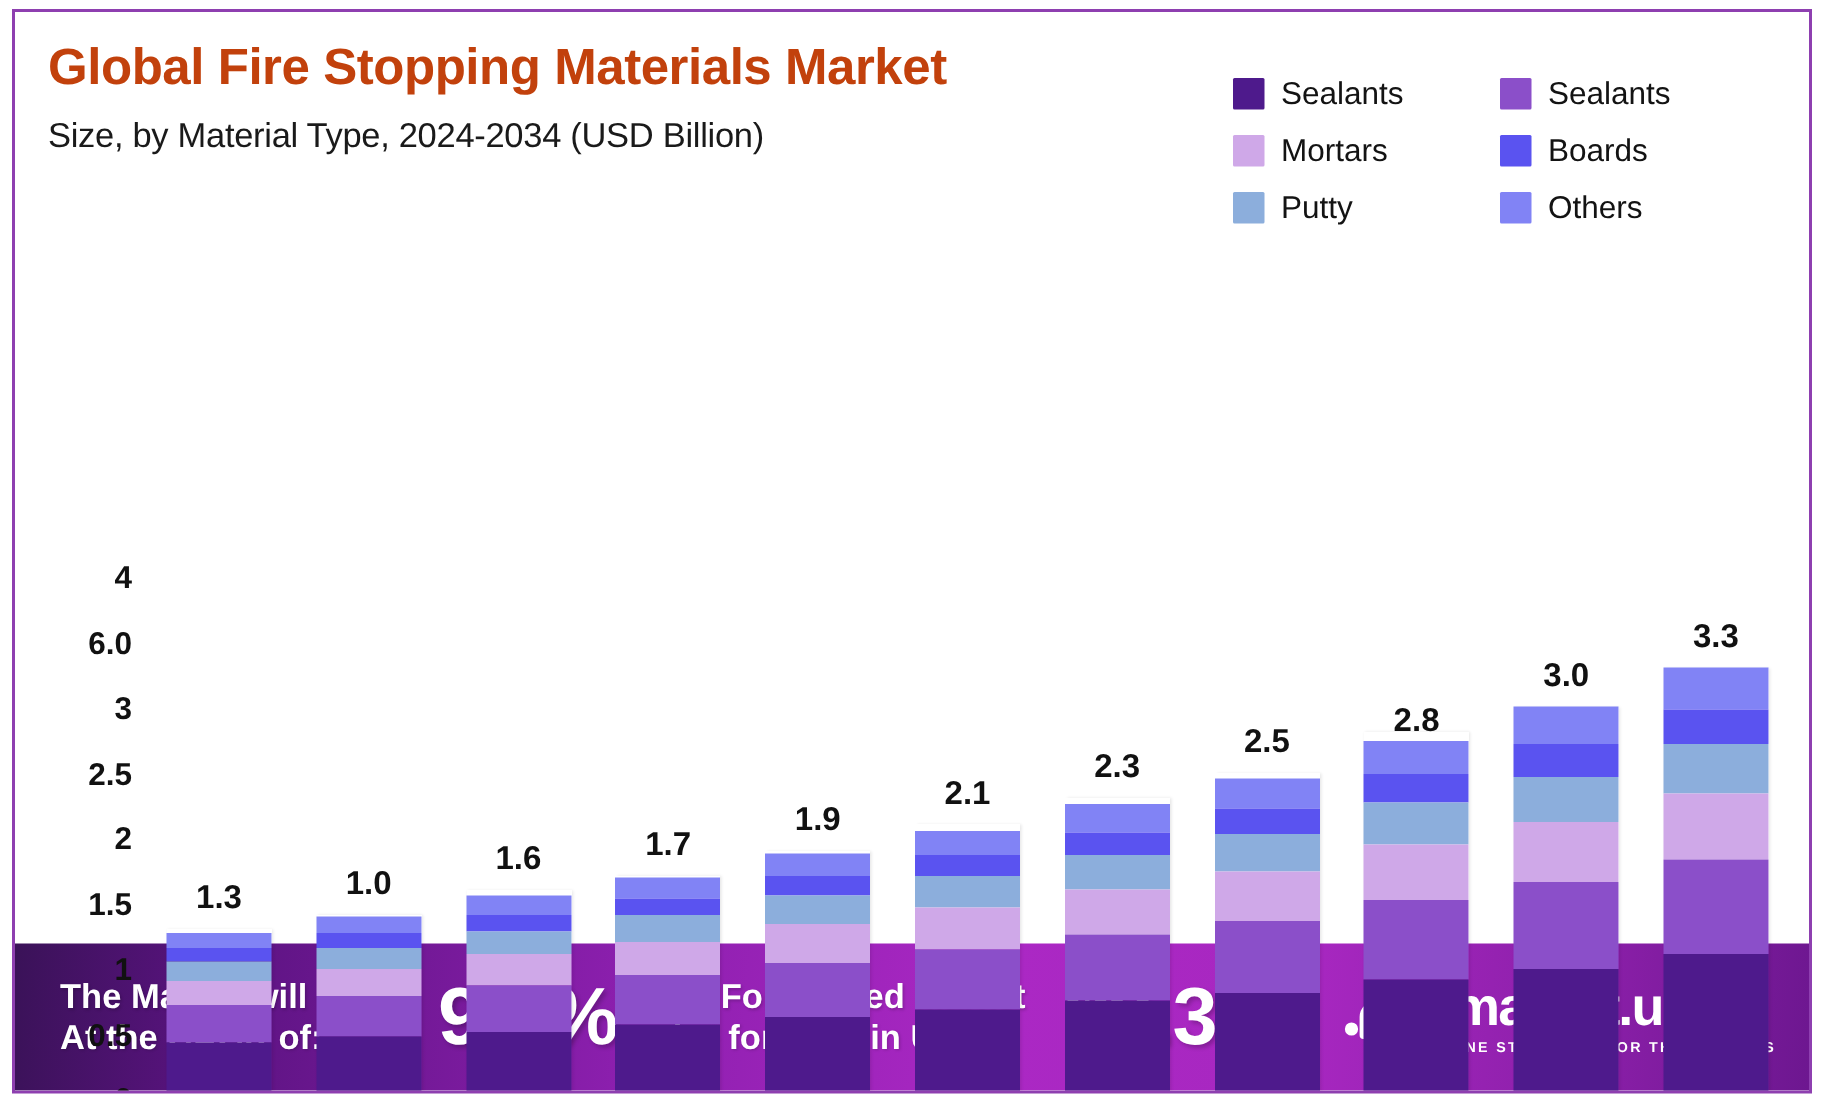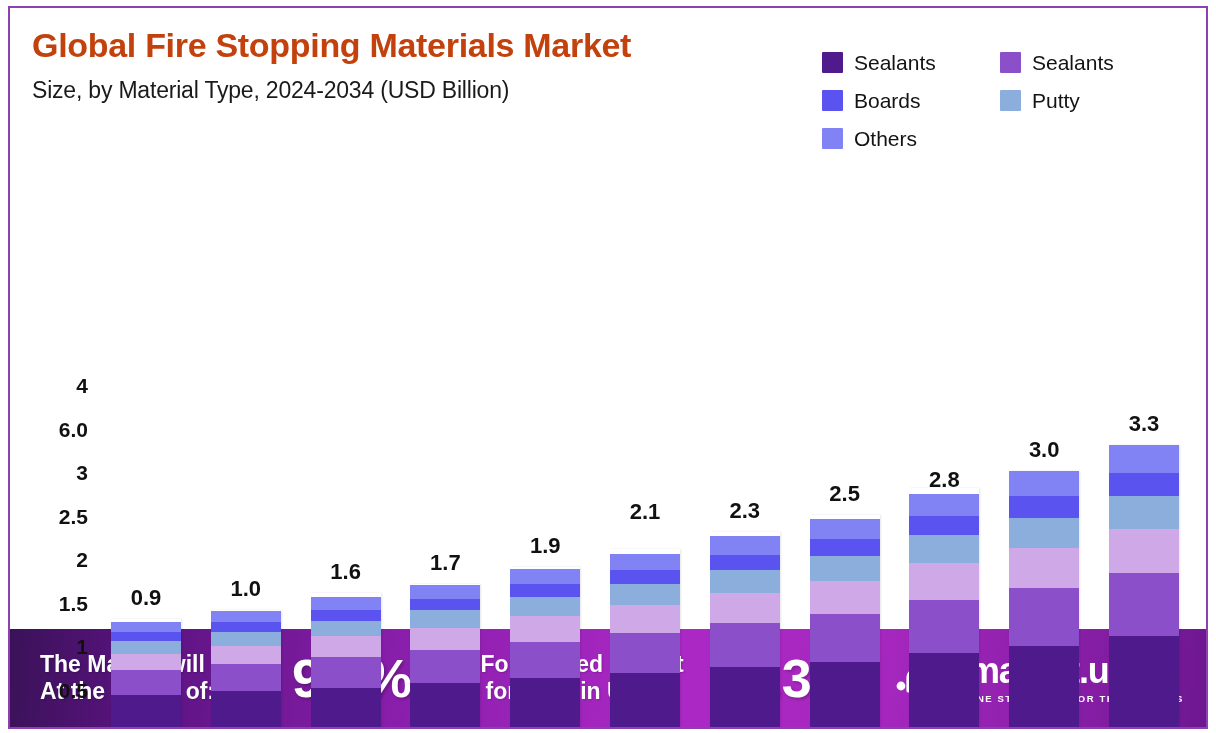--- a/index.html
+++ b/index.html
@@ -198,20 +198,24 @@
       <div id="title">Global Fire Stopping Materials Market</div>
       <div id="subtitle">Size, by Material Type, 2024-2034 (USD Billion)</div>
       <div id="legend">
           <div class="legend-item">
             <span class="legend-swatch" style="background: rgb(78, 26, 140);"></span>
             <span class="legend-label">Sealants</span>
           </div>
           <div class="legend-item">
             <span class="legend-swatch" style="background: rgb(139, 79, 201);"></span>
             <span class="legend-label">Sealants</span>
+          </div>
+          <div class="legend-item">
+            <span class="legend-swatch" style="background: rgb(207, 168, 232);"></span>
+            <span class="legend-label">Mortars</span>
           </div>
           <div class="legend-item">
             <span class="legend-swatch" style="background: rgb(90, 83, 240);"></span>
             <span class="legend-label">Boards</span>
           </div>
           <div class="legend-item">
             <span class="legend-swatch" style="background: rgb(140, 174, 220);"></span>
             <span class="legend-label">Putty</span>
           </div>
           <div class="legend-item">
@@ -229,21 +233,21 @@
           <div class="ytick" style="top: 217.5px;">1.5</div>
           <div class="ytick" style="top: 174px;">2</div>
           <div class="ytick" style="top: 130.5px;">2.5</div>
           <div class="ytick" style="top: 87px;">3</div>
           <div class="ytick" style="top: 43.5px;">6.0</div>
           <div class="ytick" style="top: 0px;">4</div>
         </div>
 
       <div id="bars">
           <div class="bar-col">
-            <div class="bar-total" style="bottom: 121.1px;">0.9</div>
+            <div class="bar-total" style="bottom: 121.1px;">1.3</div>
             <div class="bar-stack" style="height: 113.1px;">
               <div class="seg" style="background: rgb(129, 131, 245); height: 9.23077%;"></div>
               <div class="seg" style="background: rgb(90, 83, 240); height: 7.69231%;"></div>
               <div class="seg" style="background: rgb(140, 174, 220); height: 11.5385%;"></div>
               <div class="seg" style="background: rgb(207, 168, 232); height: 14.6154%;"></div>
               <div class="seg" style="background: rgb(139, 79, 201); height: 22.3077%;"></div>
               <div class="seg" style="background: rgb(78, 26, 140); height: 32.3077%;"></div>
             </div>
           </div>
           <div class="bar-col">
@@ -284,21 +288,21 @@
             <div class="bar-stack" style="height: 165.3px;">
               <div class="seg" style="background: rgb(129, 131, 245); height: 8.94737%;"></div>
               <div class="seg" style="background: rgb(90, 83, 240); height: 7.89474%;"></div>
               <div class="seg" style="background: rgb(140, 174, 220); height: 11.5789%;"></div>
               <div class="seg" style="background: rgb(207, 168, 232); height: 15.2632%;"></div>
               <div class="seg" style="background: rgb(139, 79, 201); height: 22.1053%;"></div>
               <div class="seg" style="background: rgb(78, 26, 140); height: 32.6316%;"></div>
             </div>
           </div>
           <div class="bar-col">
-            <div class="bar-total" style="bottom: 207px;">2.1</div>
+            <div class="bar-total" style="bottom: 190px;">2.1</div>
             <div class="bar-stack" style="height: 182.7px;">
               <div class="seg" style="background: rgb(129, 131, 245); height: 9.04762%;"></div>
               <div class="seg" style="background: rgb(90, 83, 240); height: 7.61905%;"></div>
               <div class="seg" style="background: rgb(140, 174, 220); height: 11.4286%;"></div>
               <div class="seg" style="background: rgb(207, 168, 232); height: 15.2381%;"></div>
               <div class="seg" style="background: rgb(139, 79, 201); height: 21.9048%;"></div>
               <div class="seg" style="background: rgb(78, 26, 140); height: 32.381%;"></div>
             </div>
           </div>
           <div class="bar-col">

